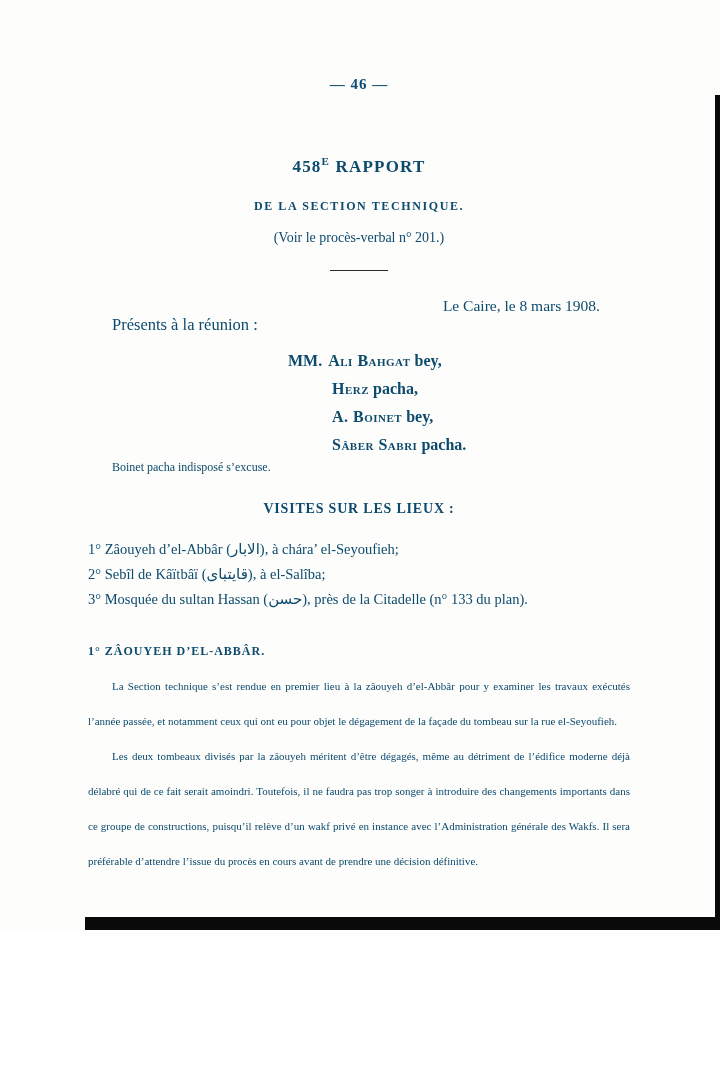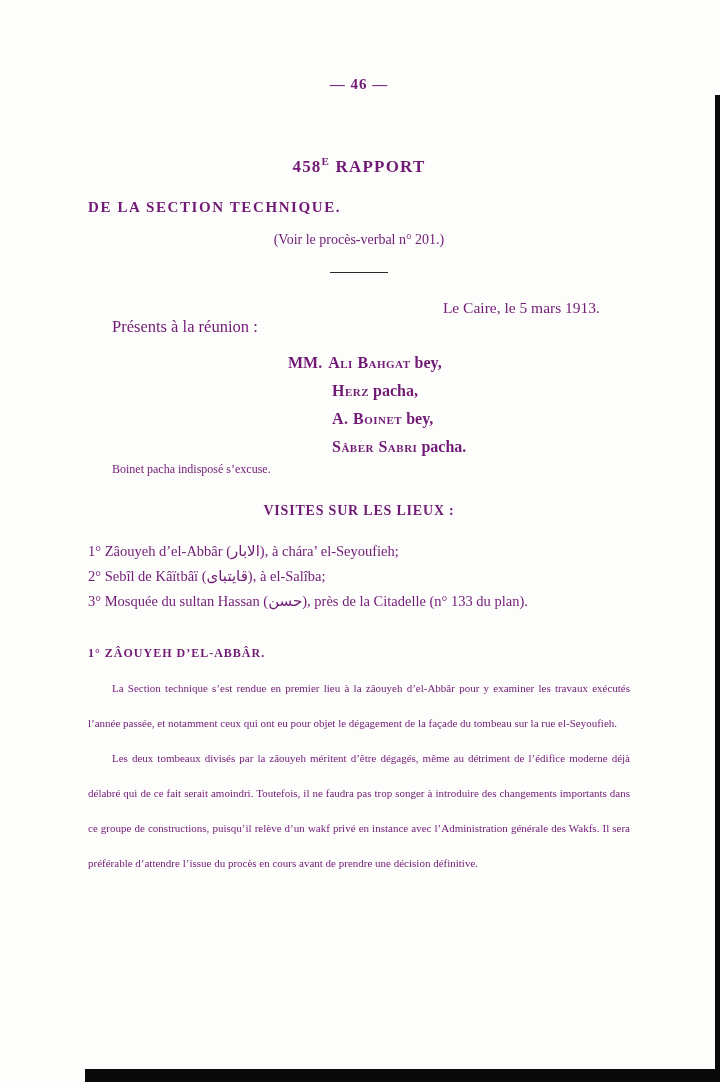--- a/index.html
+++ b/index.html
@@ -6,24 +6,24 @@
     margin: 0;
     padding: 0;
     width: 720px;
     height: 1082px;
     background: #ffffff;
     overflow: hidden;
   }
   .page {
     position: relative;
     width: 720px;
-    height: 1082px;
+    height: 930px;
     background: #fdfdfb;
     font-family: "Liberation Serif", "DejaVu Serif", serif;
-    color: #701a75;
+    color: #0c4a6e;
   }
   .content {
     position: absolute;
     left: 88px;
     top: 0;
     width: 542px;
   }
   .page-number {
     margin-top: 76px;
     text-align: center;
@@ -34,22 +34,23 @@
   .title {
     margin-top: 62px;
     text-align: center;
     font-weight: bold;
     font-size: 17px;
     letter-spacing: 1.2px;
   }
   .title sup { font-size: 11px; }
   .subtitle {
     margin-top: 22px;
+    text-align: center;
     font-weight: bold;
-    font-size: 15px;
+    font-size: 12px;
     letter-spacing: 1.6px;
   }
   .reference {
     margin-top: 16px;
     text-align: center;
     font-size: 14px;
   }
   .rule {
     margin: 24px auto 0 auto;
     width: 58px;
@@ -140,21 +141,21 @@
     <div class="page-number">— 46 —</div>
 
     <div class="title"><span>458</span><sup>E</sup> <span>RAPPORT</span></div>
 
     <div class="subtitle">DE LA SECTION TECHNIQUE.</div>
 
     <div class="reference">(Voir le procès-verbal n° 201.)</div>
 
     <hr class="rule">
 
-    <div class="dateline">Le Caire, le 5 mars 1913.</div>
+    <div class="dateline">Le Caire, le 8 mars 1908.</div>
 
     <div class="presents">Présents à la réunion :</div>
 
     <div class="attendees">
       <div class="attendee"><span class="mm">MM.</span><span class="smallcaps">Ali Bahgat</span> <span>bey,</span></div>
       <div class="attendee cont"><span class="smallcaps">Herz</span> <span>pacha,</span></div>
       <div class="attendee cont"><span class="smallcaps">A. Boinet</span> <span>bey,</span></div>
       <div class="attendee cont"><span class="smallcaps">Sâber Sabri</span> <span>pacha.</span></div>
     </div>
 

